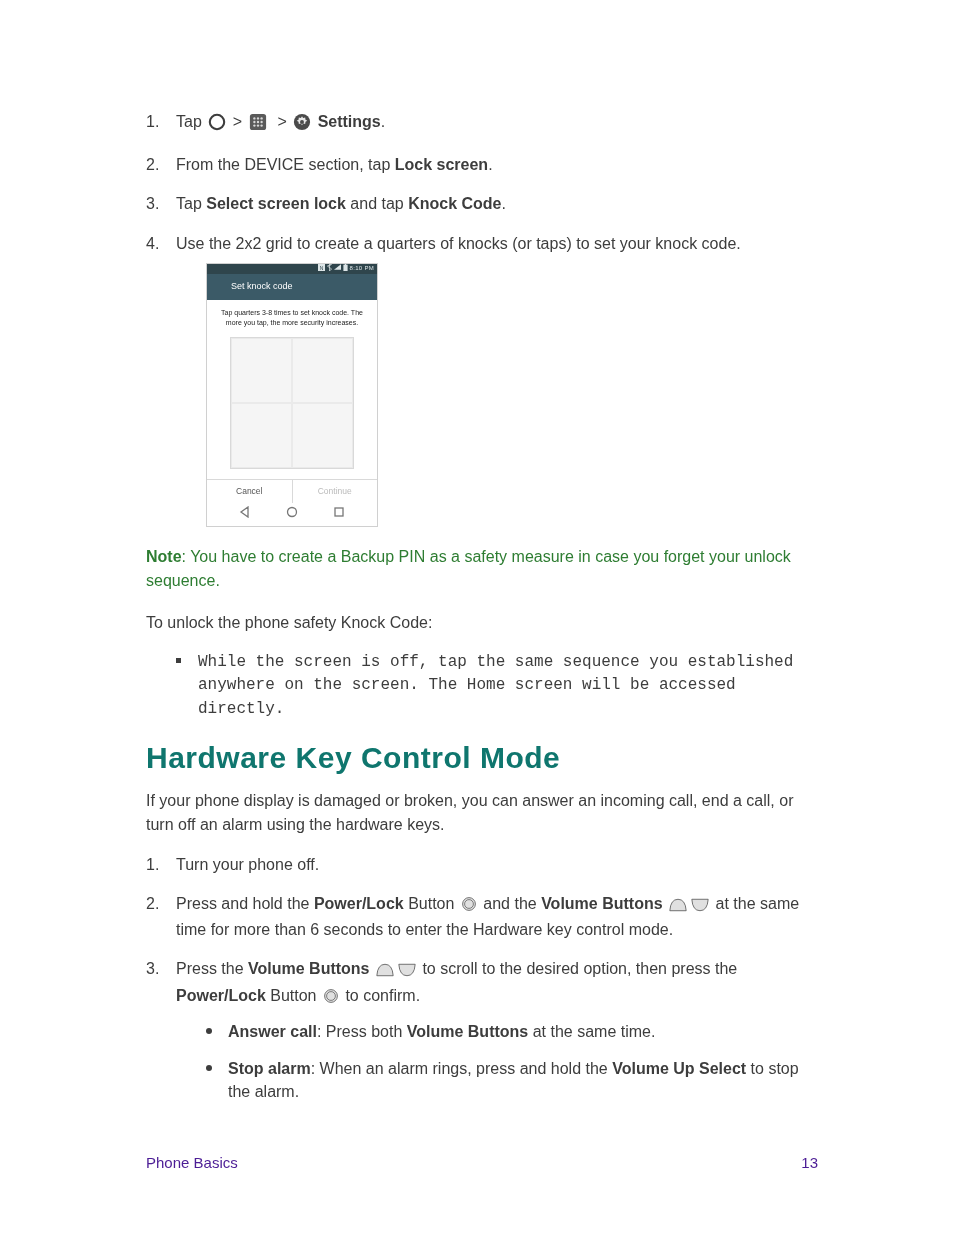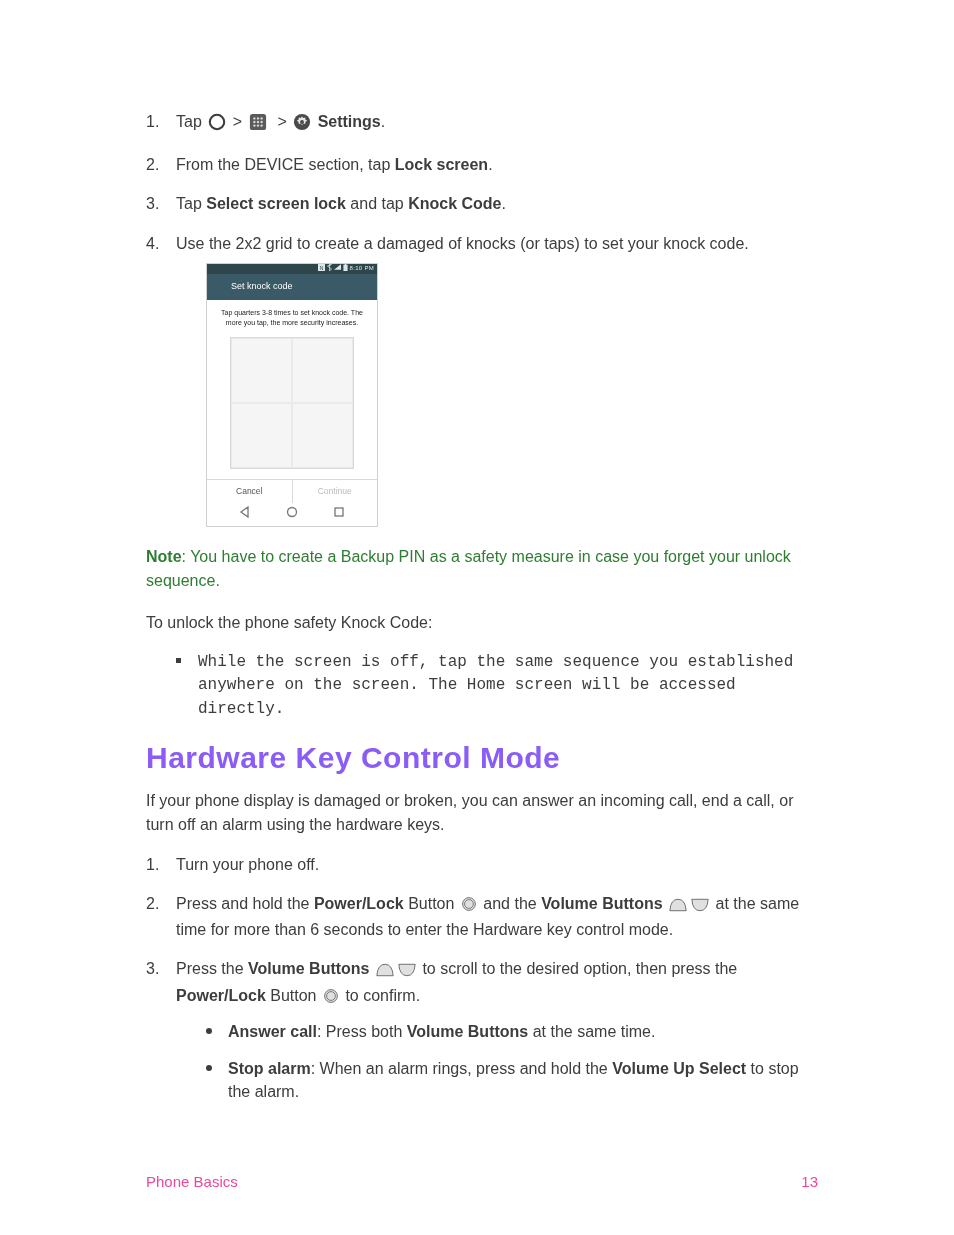--- a/index.html
+++ b/index.html
@@ -101,29 +101,29 @@
     height: 6px;
     border-radius: 50%;
     background: #3d3d3d;
   }
   h2.section-title {
     font-size: 30px;
     font-weight: 900;
     letter-spacing: 0.5px;
     margin: 10px 0 14px 0;
     font-family: Arial, Helvetica, sans-serif;
-    color: #8b5cf6;
+    color: #0f766e;
   }
   .footer {
     position: absolute;
     left: 110px;
     right: 100px;
-    bottom: 45px;
+    bottom: 64px;
     font-size: 15px;
-    color: #ec4899;
+    color: #4c1d95;
     display: flex;
     justify-content: space-between;
   }
   .bold { font-weight: bold; }
 
   
   .phone {
     width: 170px;
     margin: 8px 0 14px 30px;
     border: 1px solid #d0d0d0;
@@ -234,21 +234,21 @@
       </span>
       <span class="bold">Settings</span><span>.</span>
     </li>
     <li>
       <span>From the DEVICE section, tap </span><span class="bold">Lock screen</span><span>.</span>
     </li>
     <li>
       <span>Tap </span><span class="bold">Select screen lock</span><span> and tap </span><span class="bold">Knock Code</span><span>.</span>
     </li>
     <li>
-      <span>Use the 2x2 grid to create a damaged of knocks (or taps) to set your knock code.</span>
+      <span>Use the 2x2 grid to create a quarters of knocks (or taps) to set your knock code.</span>
 
       
       <div class="phone">
         <div class="phone-statusbar">
           <span>
             <svg width="7" height="7" viewBox="0 0 10 10">
                 <rect width="10" height="10" fill="#dce5e7"></rect>
                 <text x="5" y="8" font-size="7" text-anchor="middle" fill="#2f454c" font-family="Arial">N</text>
               </svg>
           </span>

